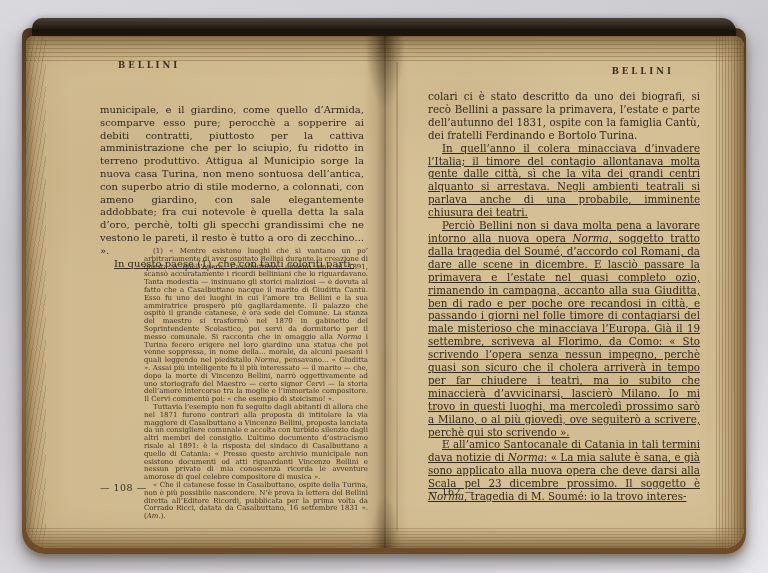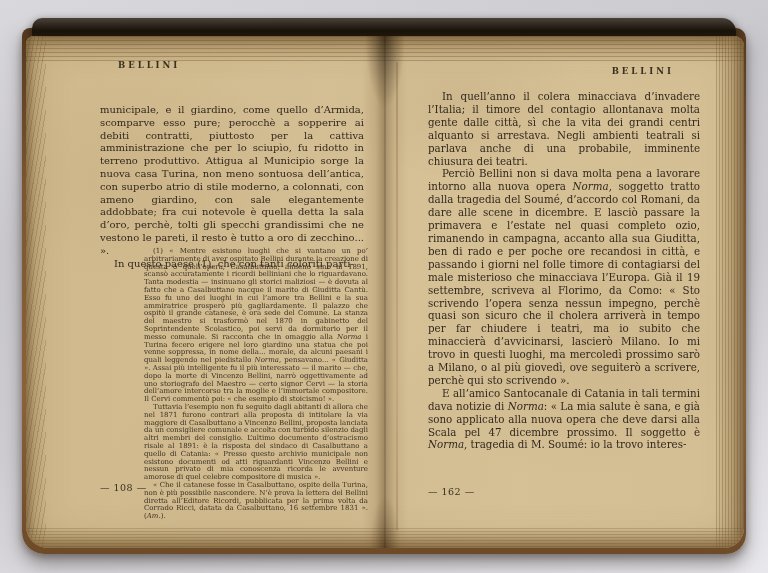--- a/index.html
+++ b/index.html
@@ -98,21 +98,21 @@
 
   .body-text { position:absolute; text-align:justify; }
   .page-content.left  .body-text { left:4px; top:44px; width:264px; font-size:10px; line-height:12.8px; }
   .page-content.right .body-text { left:2px; top:30px; width:272px; font-size:10.3px; line-height:12.9px; }
 
   .footnote {
     position:absolute; left:0; top:188px; width:272px;
     font-size:7px; line-height:7.8px; text-align:justify; color:#3a3023;
   }
   .para { margin:0; }
-  .body-text .para.indent { text-indent:14px; }
+  .body-text .para.indent { text-indent:14px;text-decoration:underline; }
   .footnote .para.indent  { text-indent:9px;margin-left:48px; }
 
   .page-number {
     position:absolute; text-align:left; font-size:9.5px; color:#39301f; letter-spacing:.5px;
   }
   .page-content.left  .page-number { left:4px; top:422px; width:264px; }
   .page-content.right .page-number { left:2px; top:426px; width:272px; }
 </style>
 </head>
 <body>
@@ -140,21 +140,22 @@
             <p class="para indent"><span>(1) « Mentre esistono luoghi che si vantano un po’ arbitrariamente di aver ospitato Bellini durante la creazione di questa o quell’opera, Casalbuttano, almeno sino al 1891, scansò accuratamente i ricordi belliniani che lo riguardavano. Tanta modestia — insinuano gli storici maliziosi — è dovuta al fatto che a Casalbuttano nacque il marito di Giuditta Cantù. Esso fu uno dei luoghi in cui l’amore tra Bellini e la sua ammiratrice prosperò più gagliardamente. Il palazzo che ospitò il grande catanese, è ora sede del Comune. La stanza del maestro si trasformò nel 1870 in gabinetto del Soprintendente Scolastico, poi servì da dormitorio per il messo comunale. Si racconta che in omaggio alla </span><i>Norma</i><span> i Turina fecero erigere nel loro giardino una statua che poi venne soppressa, in nome della... morale, da alcuni paesani i quali leggendo nel piedistallo </span><i>Norma</i><span>, pensavano... « Giuditta ». Assai più intelligente fu il più interessato — il marito — che, dopo la morte di Vincenzo Bellini, narrò oggettivamente ad uno storiografo del Maestro — certo signor Cervi — la storia dell’amore intercorso tra la moglie e l’immortale compositore. Il Cervi commentò poi: « che esempio di stoicismo! ».</span></p>
             <p class="para indent"><span>Tuttavia l’esempio non fu seguito dagli abitanti di allora che nel 1871 furono contrari alla proposta di intitolare la via maggiore di Casalbuttano a Vincenzo Bellini, proposta lanciata da un consigliere comunale e accolta con turbido silenzio dagli altri membri del consiglio. L’ultimo documento d’ostracismo risale al 1891: è la risposta del sindaco di Casalbuttano a quello di Catania: « Presso questo archivio municipale non esistono documenti od atti riguardanti Vincenzo Bellini e nessun privato di mia conoscenza ricorda le avventure amorose di quel celebre compositore di musica ».</span></p>
             <p class="para indent"><span>« Che il catanese fosse in Casalbuttano, ospite della Turina, non è più possibile nascondere. N’è prova la lettera del Bellini diretta all’Editore Ricordi, pubblicata per la prima volta da Corrado Ricci, datata da Casalbuttano, 16 settembre 1831 ». (</span><i>Am.</i><span>).</span></p>
           </div>
         <div class="page-number">— 108 —</div>
       </div>
 
       <div class="page-content right">
         <div class="running-head">BELLINI</div>
         <div class="body-text">
+            <p class="para"><span>colari ci è stato descritto da uno dei biografi, si recò Bellini a passare la primavera, l’estate e parte dell’autunno del 1831, ospite con la famiglia Cantù, dei fratelli Ferdinando e Bortolo Turina.</span></p>
             <p class="para indent"><span>In quell’anno il colera minacciava d’invadere l’Italia; il timore del contagio allontanava molta gente dalle città, sì che la vita dei grandi centri alquanto si arrestava. Negli ambienti teatrali si parlava anche di una probabile, imminente chiusura dei teatri.</span></p>
             <p class="para indent"><span>Perciò Bellini non si dava molta pena a lavorare intorno alla nuova opera </span><i>Norma</i><span>, soggetto tratto dalla tragedia del Soumé, d’accordo col Romani, da dare alle scene in dicembre. E lasciò passare la primavera e l’estate nel quasi completo ozio, rimanendo in campagna, accanto alla sua Giuditta, ben di rado e per poche ore recandosi in città, e passando i giorni nel folle timore di contagiarsi del male misterioso che minacciava l’Europa. Già il 19 settembre, scriveva al Florimo, da Como: « Sto scrivendo l’opera senza nessun impegno, perchè quasi son sicuro che il cholera arriverà in tempo per far chiudere i teatri, ma io subito che minaccierà d’avvicinarsi, lascierò Milano. Io mi trovo in questi luoghi, ma mercoledì prossimo sarò a Milano, o al più giovedì, ove seguiterò a scrivere, perchè qui sto scrivendo ».</span></p>
-            <p class="para indent"><span>E all’amico Santocanale di Catania in tali termini dava notizie di </span><i>Norma</i><span>: « La mia salute è sana, e già sono applicato alla nuova opera che deve darsi alla Scala pel 47 dicembre prossimo. Il soggetto è </span><i>Norma</i><span>, tragedia di M. Soumé: io la trovo interes-</span></p>
+            <p class="para indent"><span>E all’amico Santocanale di Catania in tali termini dava notizie di </span><i>Norma</i><span>: « La mia salute è sana, e già sono applicato alla nuova opera che deve darsi alla Scala pel 23 dicembre prossimo. Il soggetto è </span><i>Norma</i><span>, tragedia di M. Soumé: io la trovo interes-</span></p>
           </div>
         <div class="page-number">— 162 —</div>
       </div>
     </div>
   </div>
 </div>
 
 </body></html>

